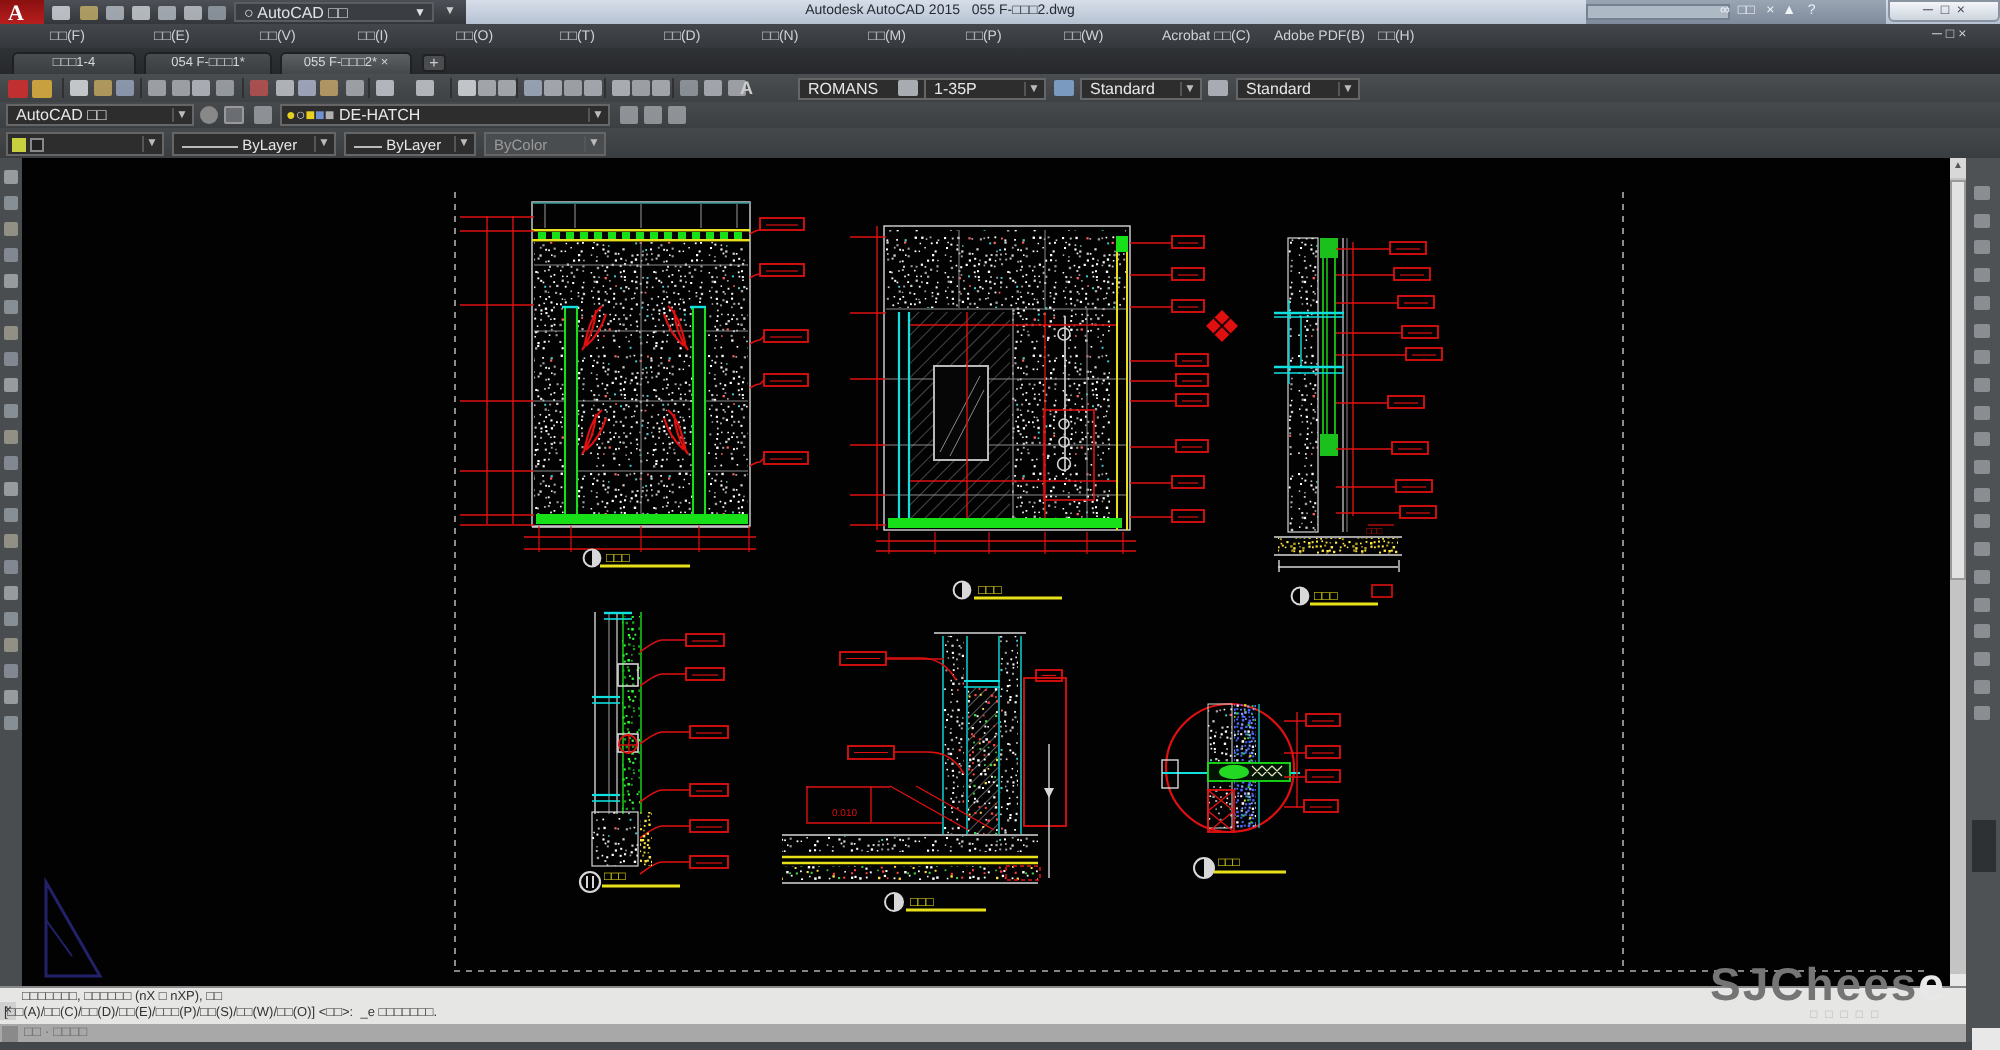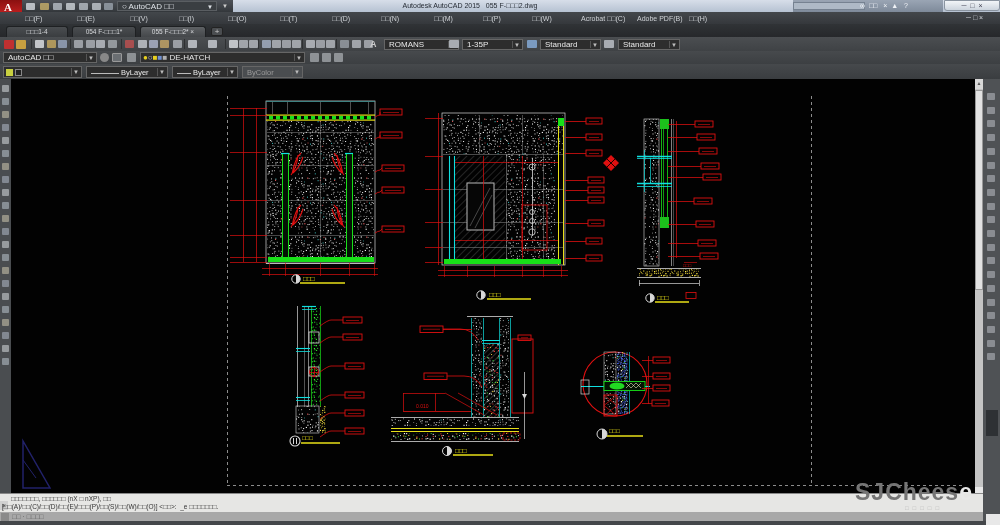--- a/index.html
+++ b/index.html
@@ -1648,21 +1648,21 @@
 <div class="ico" style="left:364px;top:40px;width:9px;height:8px;background:#b0b4ba;opacity:.8"></div>
 <div class="abs" style="left:31px;top:39px;width:1px;height:10px;background:#2e3032"></div>
 <div class="abs" style="left:70px;top:39px;width:1px;height:10px;background:#2e3032"></div>
 <div class="abs" style="left:121px;top:39px;width:1px;height:10px;background:#2e3032"></div>
 <div class="abs" style="left:184px;top:39px;width:1px;height:10px;background:#2e3032"></div>
 <div class="abs" style="left:225px;top:39px;width:1px;height:10px;background:#2e3032"></div>
 <div class="abs" style="left:258px;top:39px;width:1px;height:10px;background:#2e3032"></div>
 <div class="abs" style="left:302px;top:39px;width:1px;height:10px;background:#2e3032"></div>
 <div class="abs" style="left:336px;top:39px;width:1px;height:10px;background:#2e3032"></div>
 <div class="abs" style="left:370px;top:39px;width:10px;height:10px;color:#ccc;font-size:9px;font-weight:bold">A</div>
-<div class="combo" style="left:384px;top:39px;width:75px;height:11px;color:#e8e8e8">ROMANS<div class="ar">▼</div></div>
+<div class="combo" style="left:399px;top:39px;width:75px;height:11px;color:#e8e8e8">ROMANS<div class="ar">▼</div></div>
 <div class="ico" style="left:449px;top:40px;width:10px;height:8px;background:#a8acb2"></div>
 <div class="combo" style="left:462px;top:39px;width:61px;height:11px;color:#e8e8e8">1-35P<div class="ar">▼</div></div>
 <div class="ico" style="left:527px;top:40px;width:10px;height:8px;background:#7a9ac0"></div>
 <div class="combo" style="left:540px;top:39px;width:61px;height:11px;color:#e8e8e8">Standard<div class="ar">▼</div></div>
 <div class="ico" style="left:604px;top:40px;width:10px;height:8px;background:#a8acb2"></div>
 <div class="combo" style="left:618px;top:39px;width:62px;height:11px;color:#e8e8e8">Standard<div class="ar">▼</div></div>
 <div class="abs" style="left:0;top:51px;width:1000px;height:13px;background:linear-gradient(#474a4d,#3c3f42)"></div>
 <div class="combo" style="left:3px;top:52px;width:94px;height:11px;color:#e8e8e8">AutoCAD □□<div class="ar">▼</div></div>
 <div class="ico" style="left:100px;top:53px;width:9px;height:9px;background:#888;border-radius:50%"></div>
 <div class="ico" style="left:112px;top:53px;width:10px;height:9px;background:#6a6e72;border:1px solid #999"></div>

